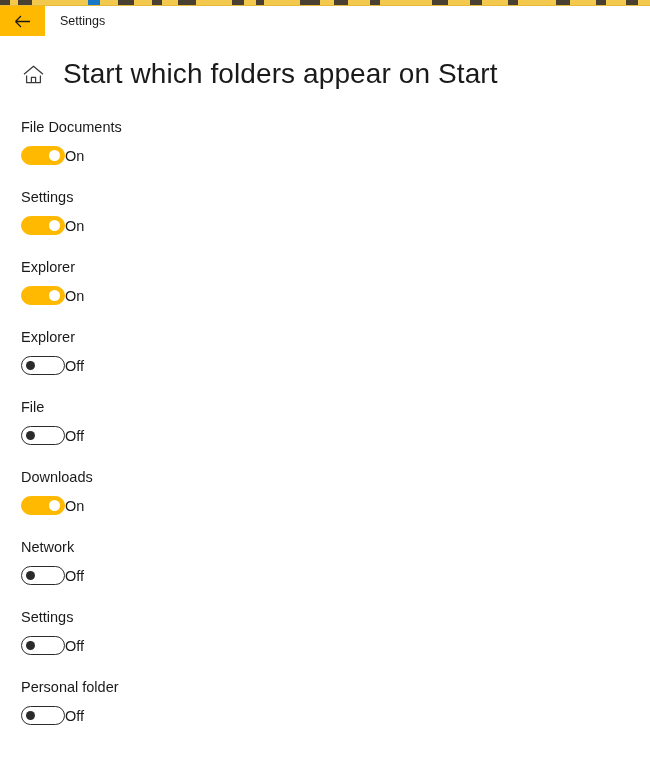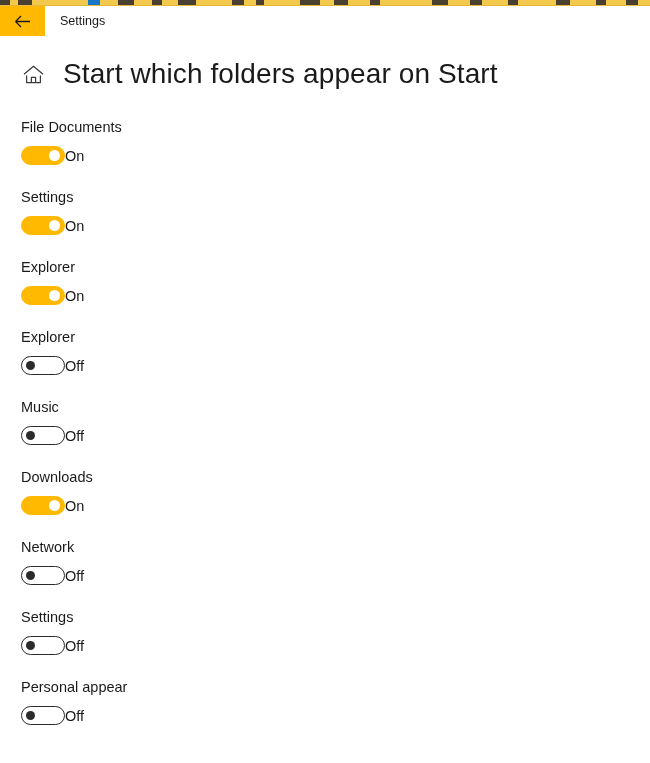--- a/index.html
+++ b/index.html
@@ -240,21 +240,21 @@
     <div class="folder-row">
       <div class="folder-label">Explorer</div>
       <div class="toggle-line">
         <div class="toggle off" role="switch" aria-checked="false">
           <span class="knob"></span>
         </div>
         <span class="toggle-state">Off</span>
       </div>
     </div>
     <div class="folder-row">
-      <div class="folder-label">Music</div>
+      <div class="folder-label">File</div>
       <div class="toggle-line">
         <div class="toggle off" role="switch" aria-checked="false">
           <span class="knob"></span>
         </div>
         <span class="toggle-state">Off</span>
       </div>
     </div>
     <div class="folder-row">
       <div class="folder-label">Downloads</div>
       <div class="toggle-line">
@@ -276,21 +276,21 @@
     <div class="folder-row">
       <div class="folder-label">Settings</div>
       <div class="toggle-line">
         <div class="toggle off" role="switch" aria-checked="false">
           <span class="knob"></span>
         </div>
         <span class="toggle-state">Off</span>
       </div>
     </div>
     <div class="folder-row">
-      <div class="folder-label">Personal appear</div>
+      <div class="folder-label">Personal folder</div>
       <div class="toggle-line">
         <div class="toggle off" role="switch" aria-checked="false">
           <span class="knob"></span>
         </div>
         <span class="toggle-state">Off</span>
       </div>
     </div>
   </div>
 
 </body></html>

